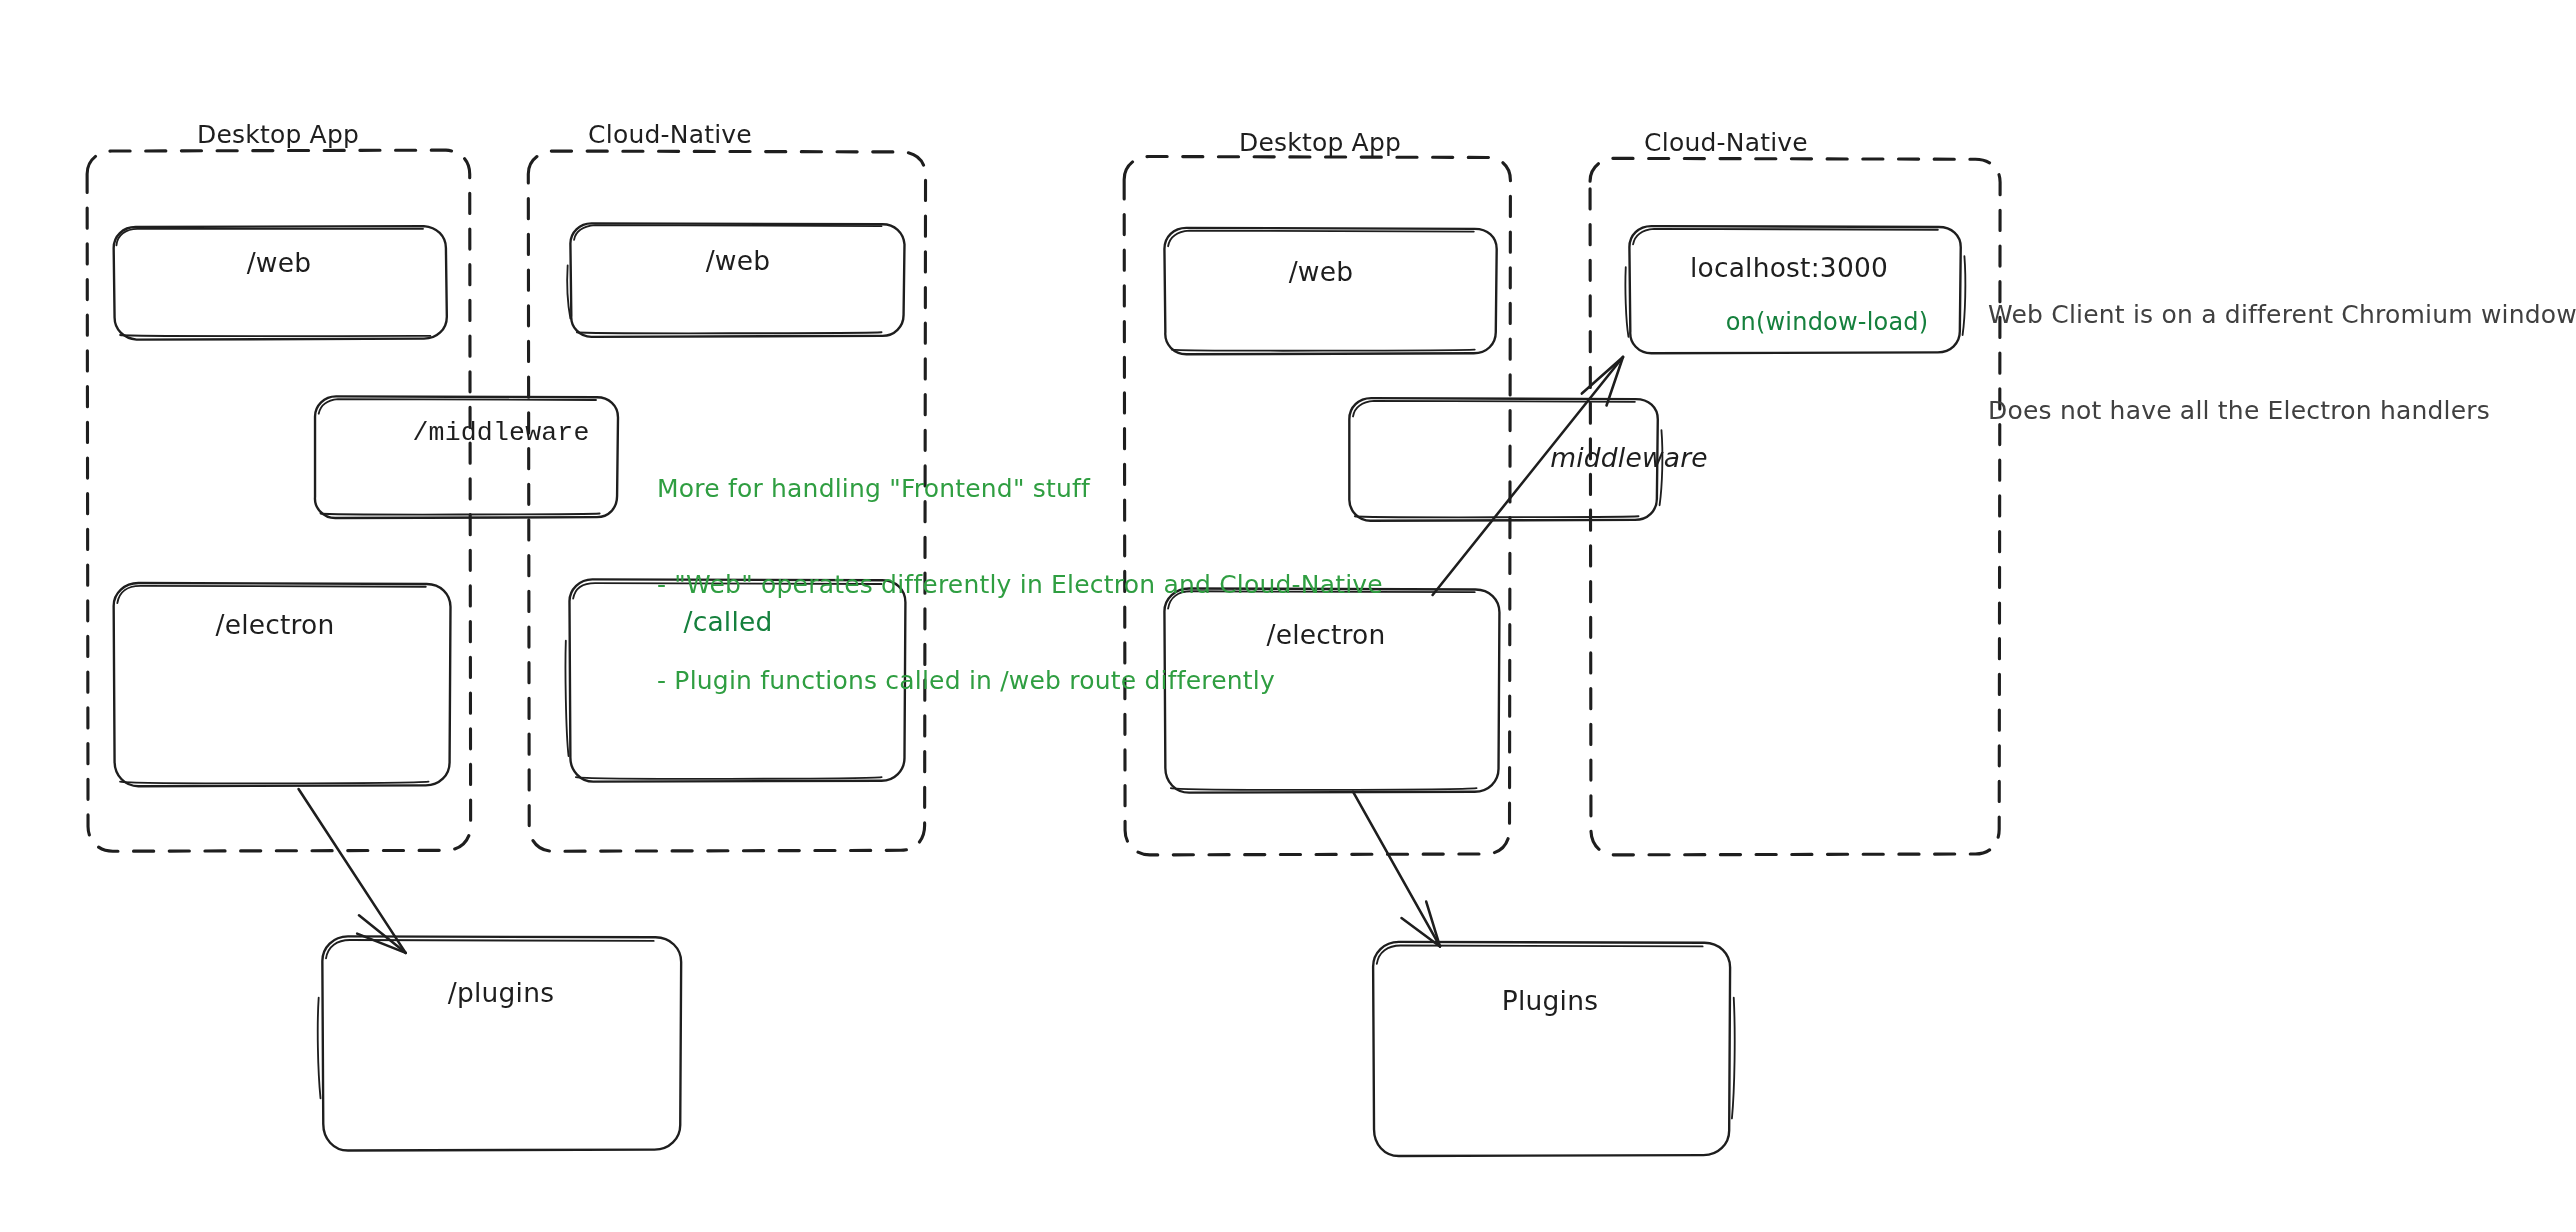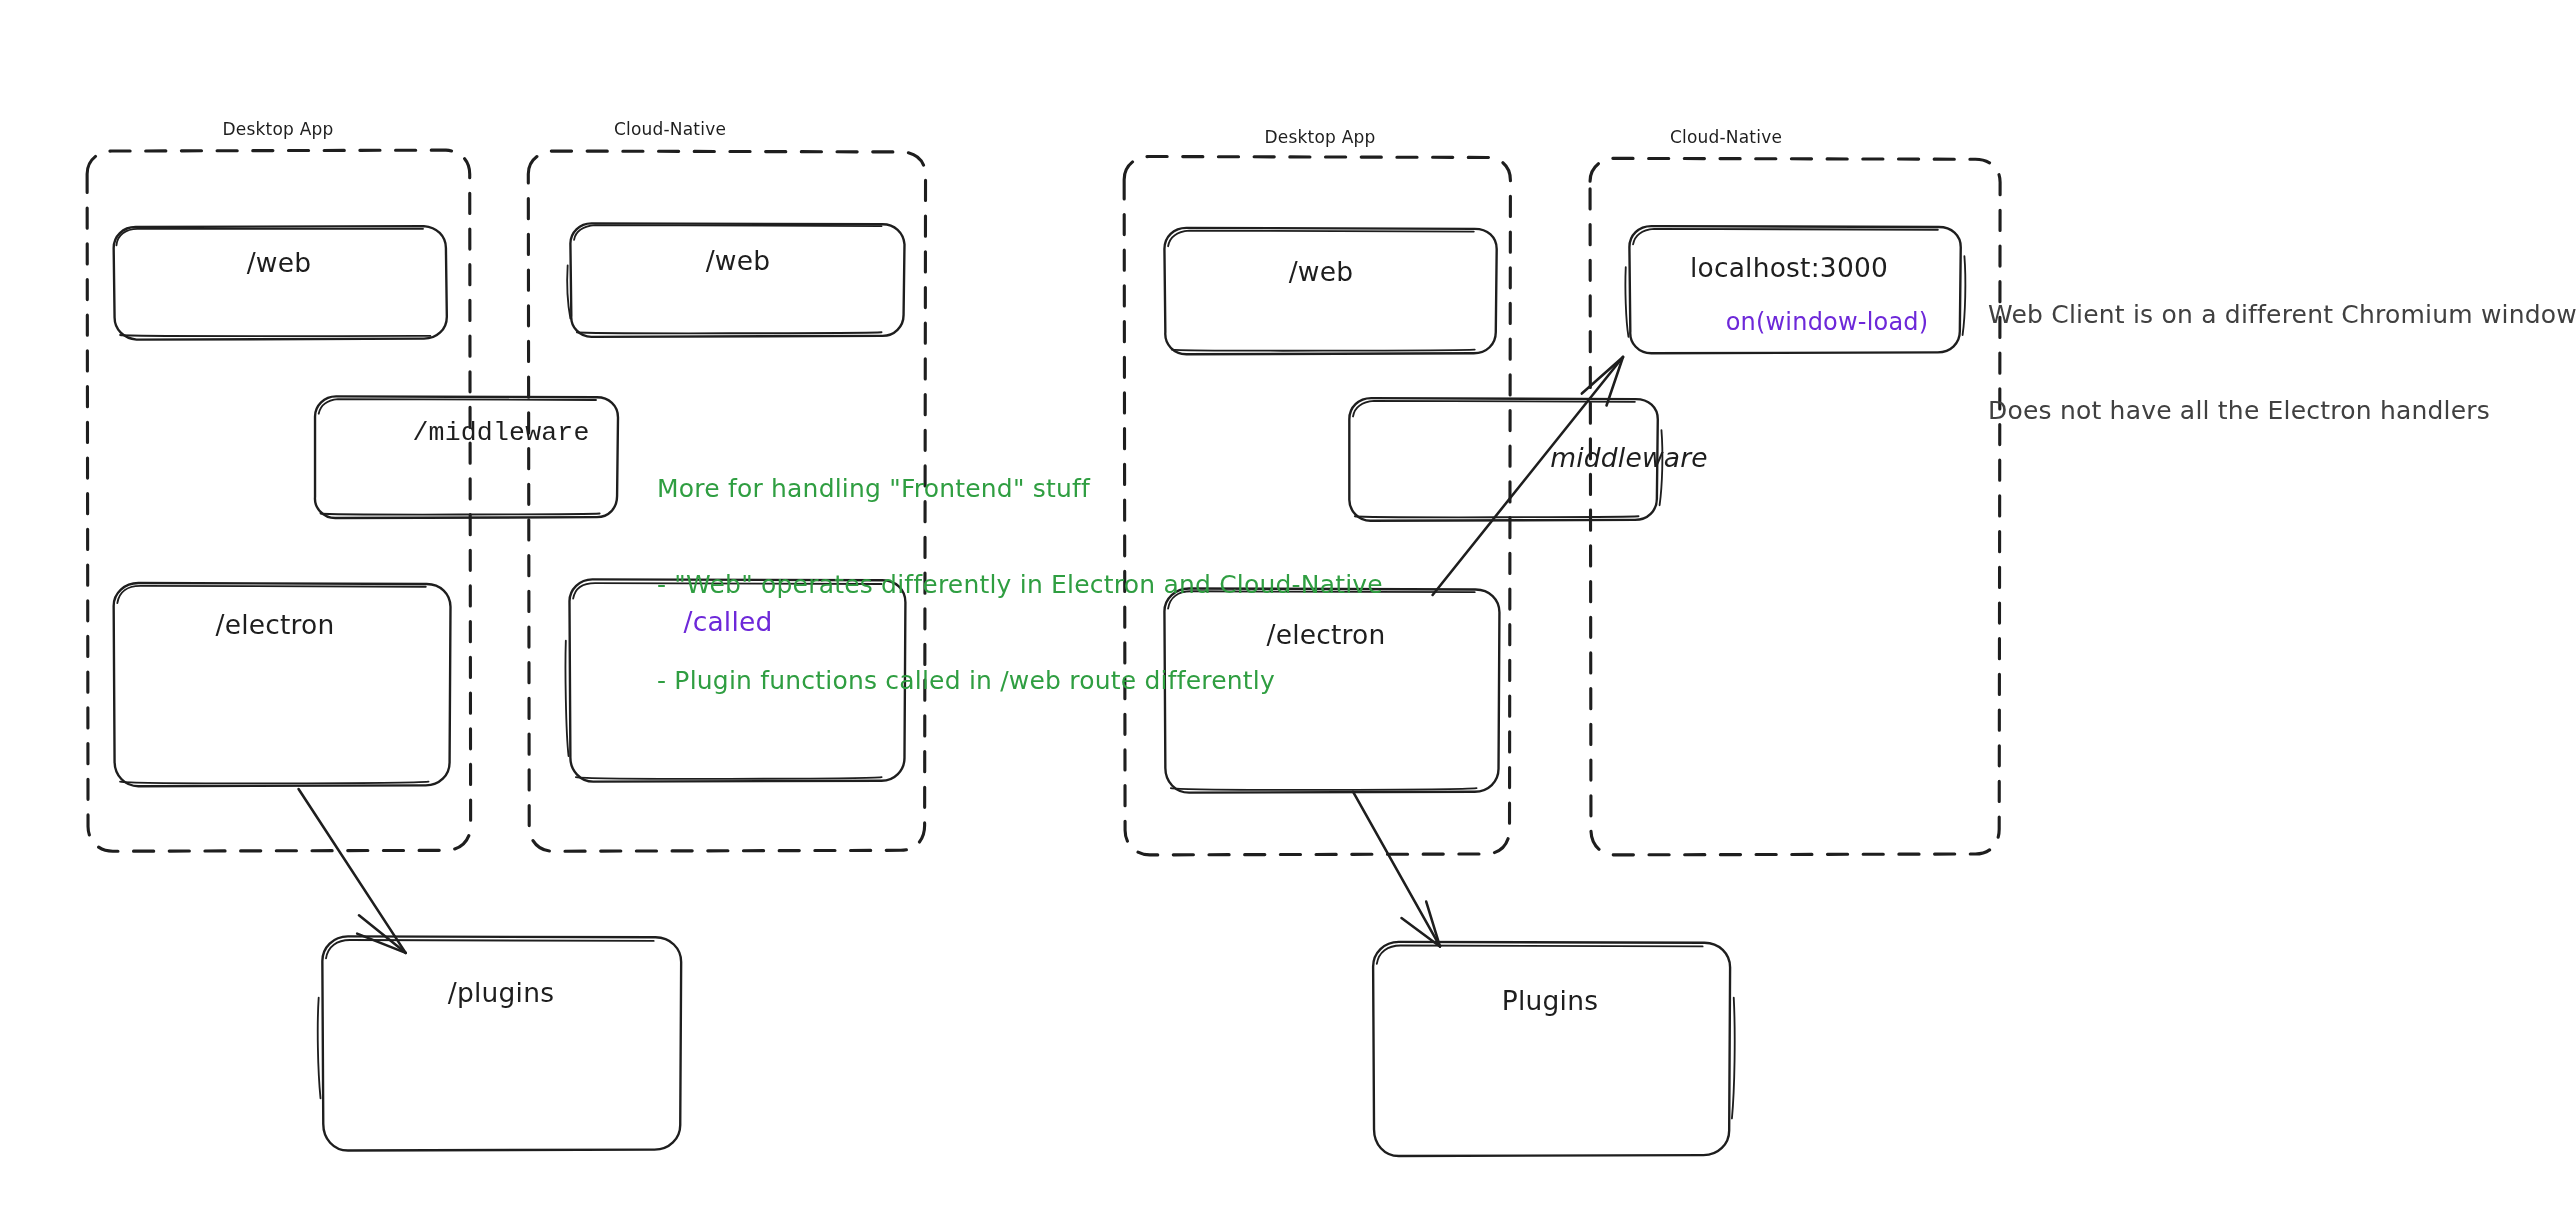--- a/index.html
+++ b/index.html
@@ -22,38 +22,38 @@
   }
   .txt {
     position: absolute;
     white-space: pre;
     font-family: "DejaVu Sans", sans-serif;
     color: #1e1e1e;
     line-height: 1.45;
     letter-spacing: 0.2px;
   }
   .group-label {
-    font-size: 17px;
+    font-size: 25px;
     text-align: right;
   }
   .box-label {
     font-size: 26.5px;
     text-align: center;
   }
   .box-sub {
     font-size: 24px;
     text-align: center;
   }
   .note {
     font-size: 25px;
     line-height: 1.28;
   }
   .note-green { color: #2f9e41; }
   .note-red   { color: #404040; }
-  .lbl-red    { color: #6d28d9; }
+  .lbl-red    { color: #15803d; }
   .centerer {
     transform: translateX(-50%);
   }
 </style>
 </head>
 <body>
 
 <svg id="canvas" viewBox="0 0 2814 1346" xmlns="http://www.w3.org/2000/svg">
   <defs>
     <style>

